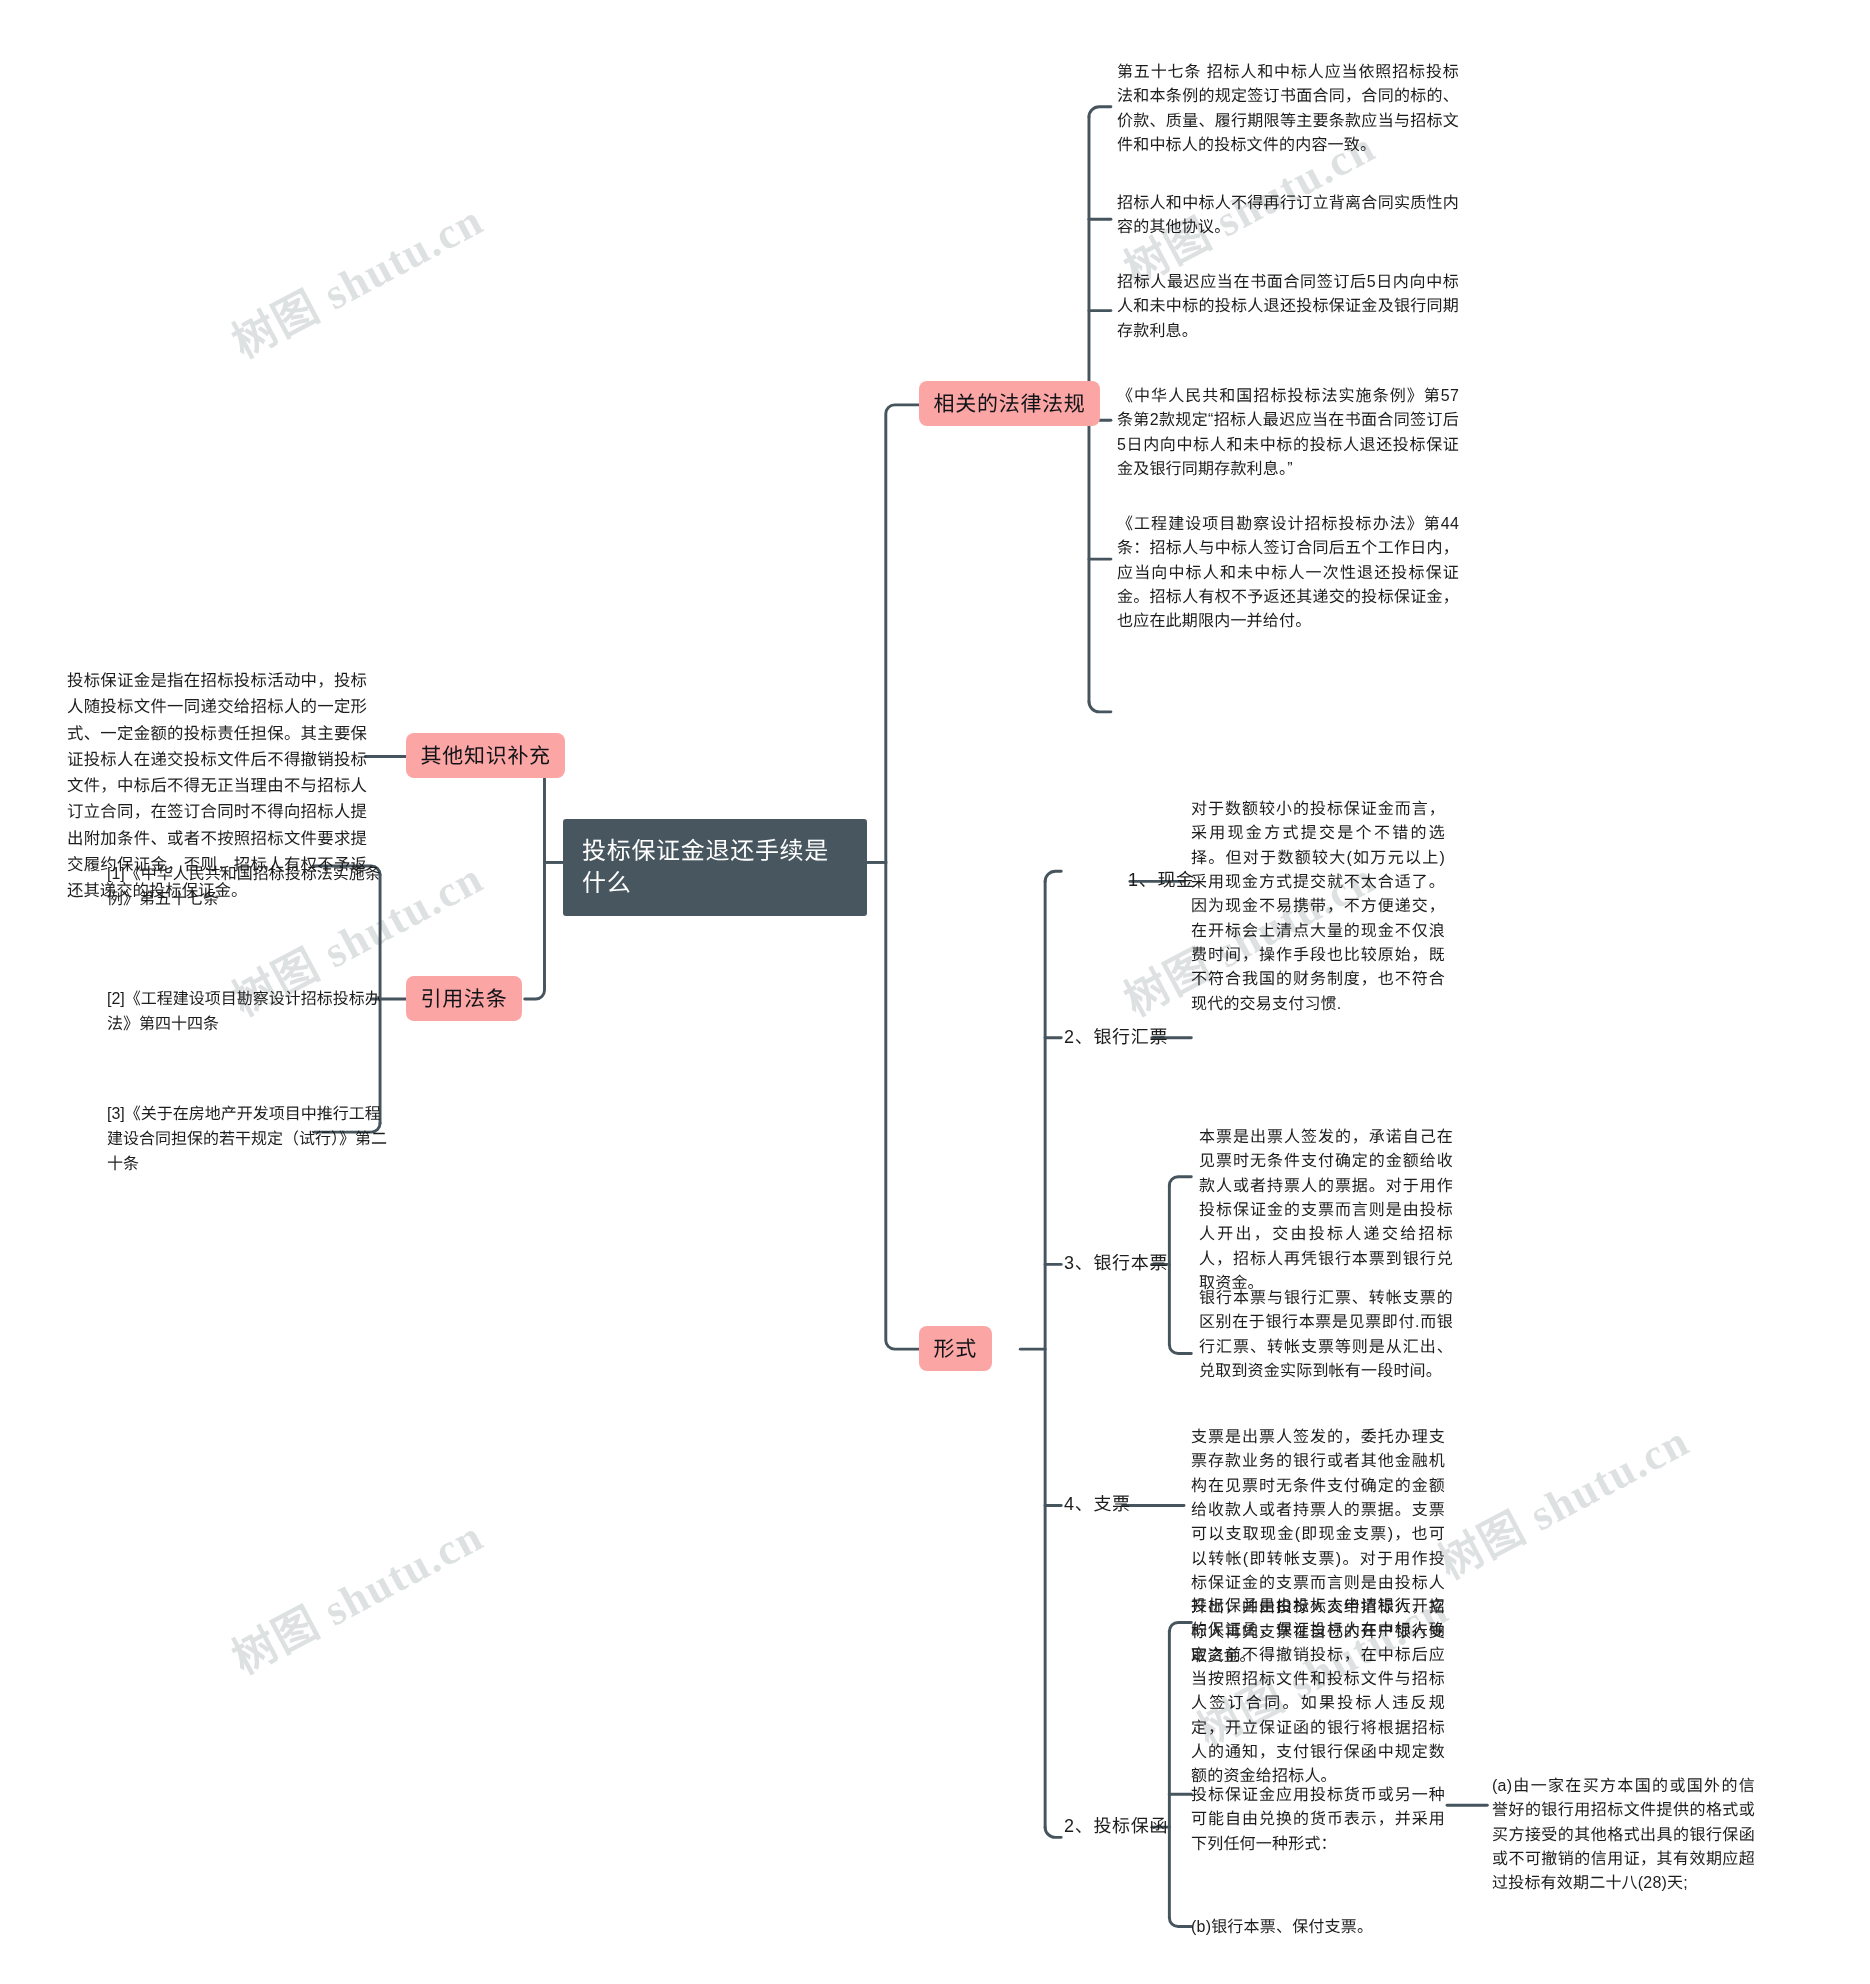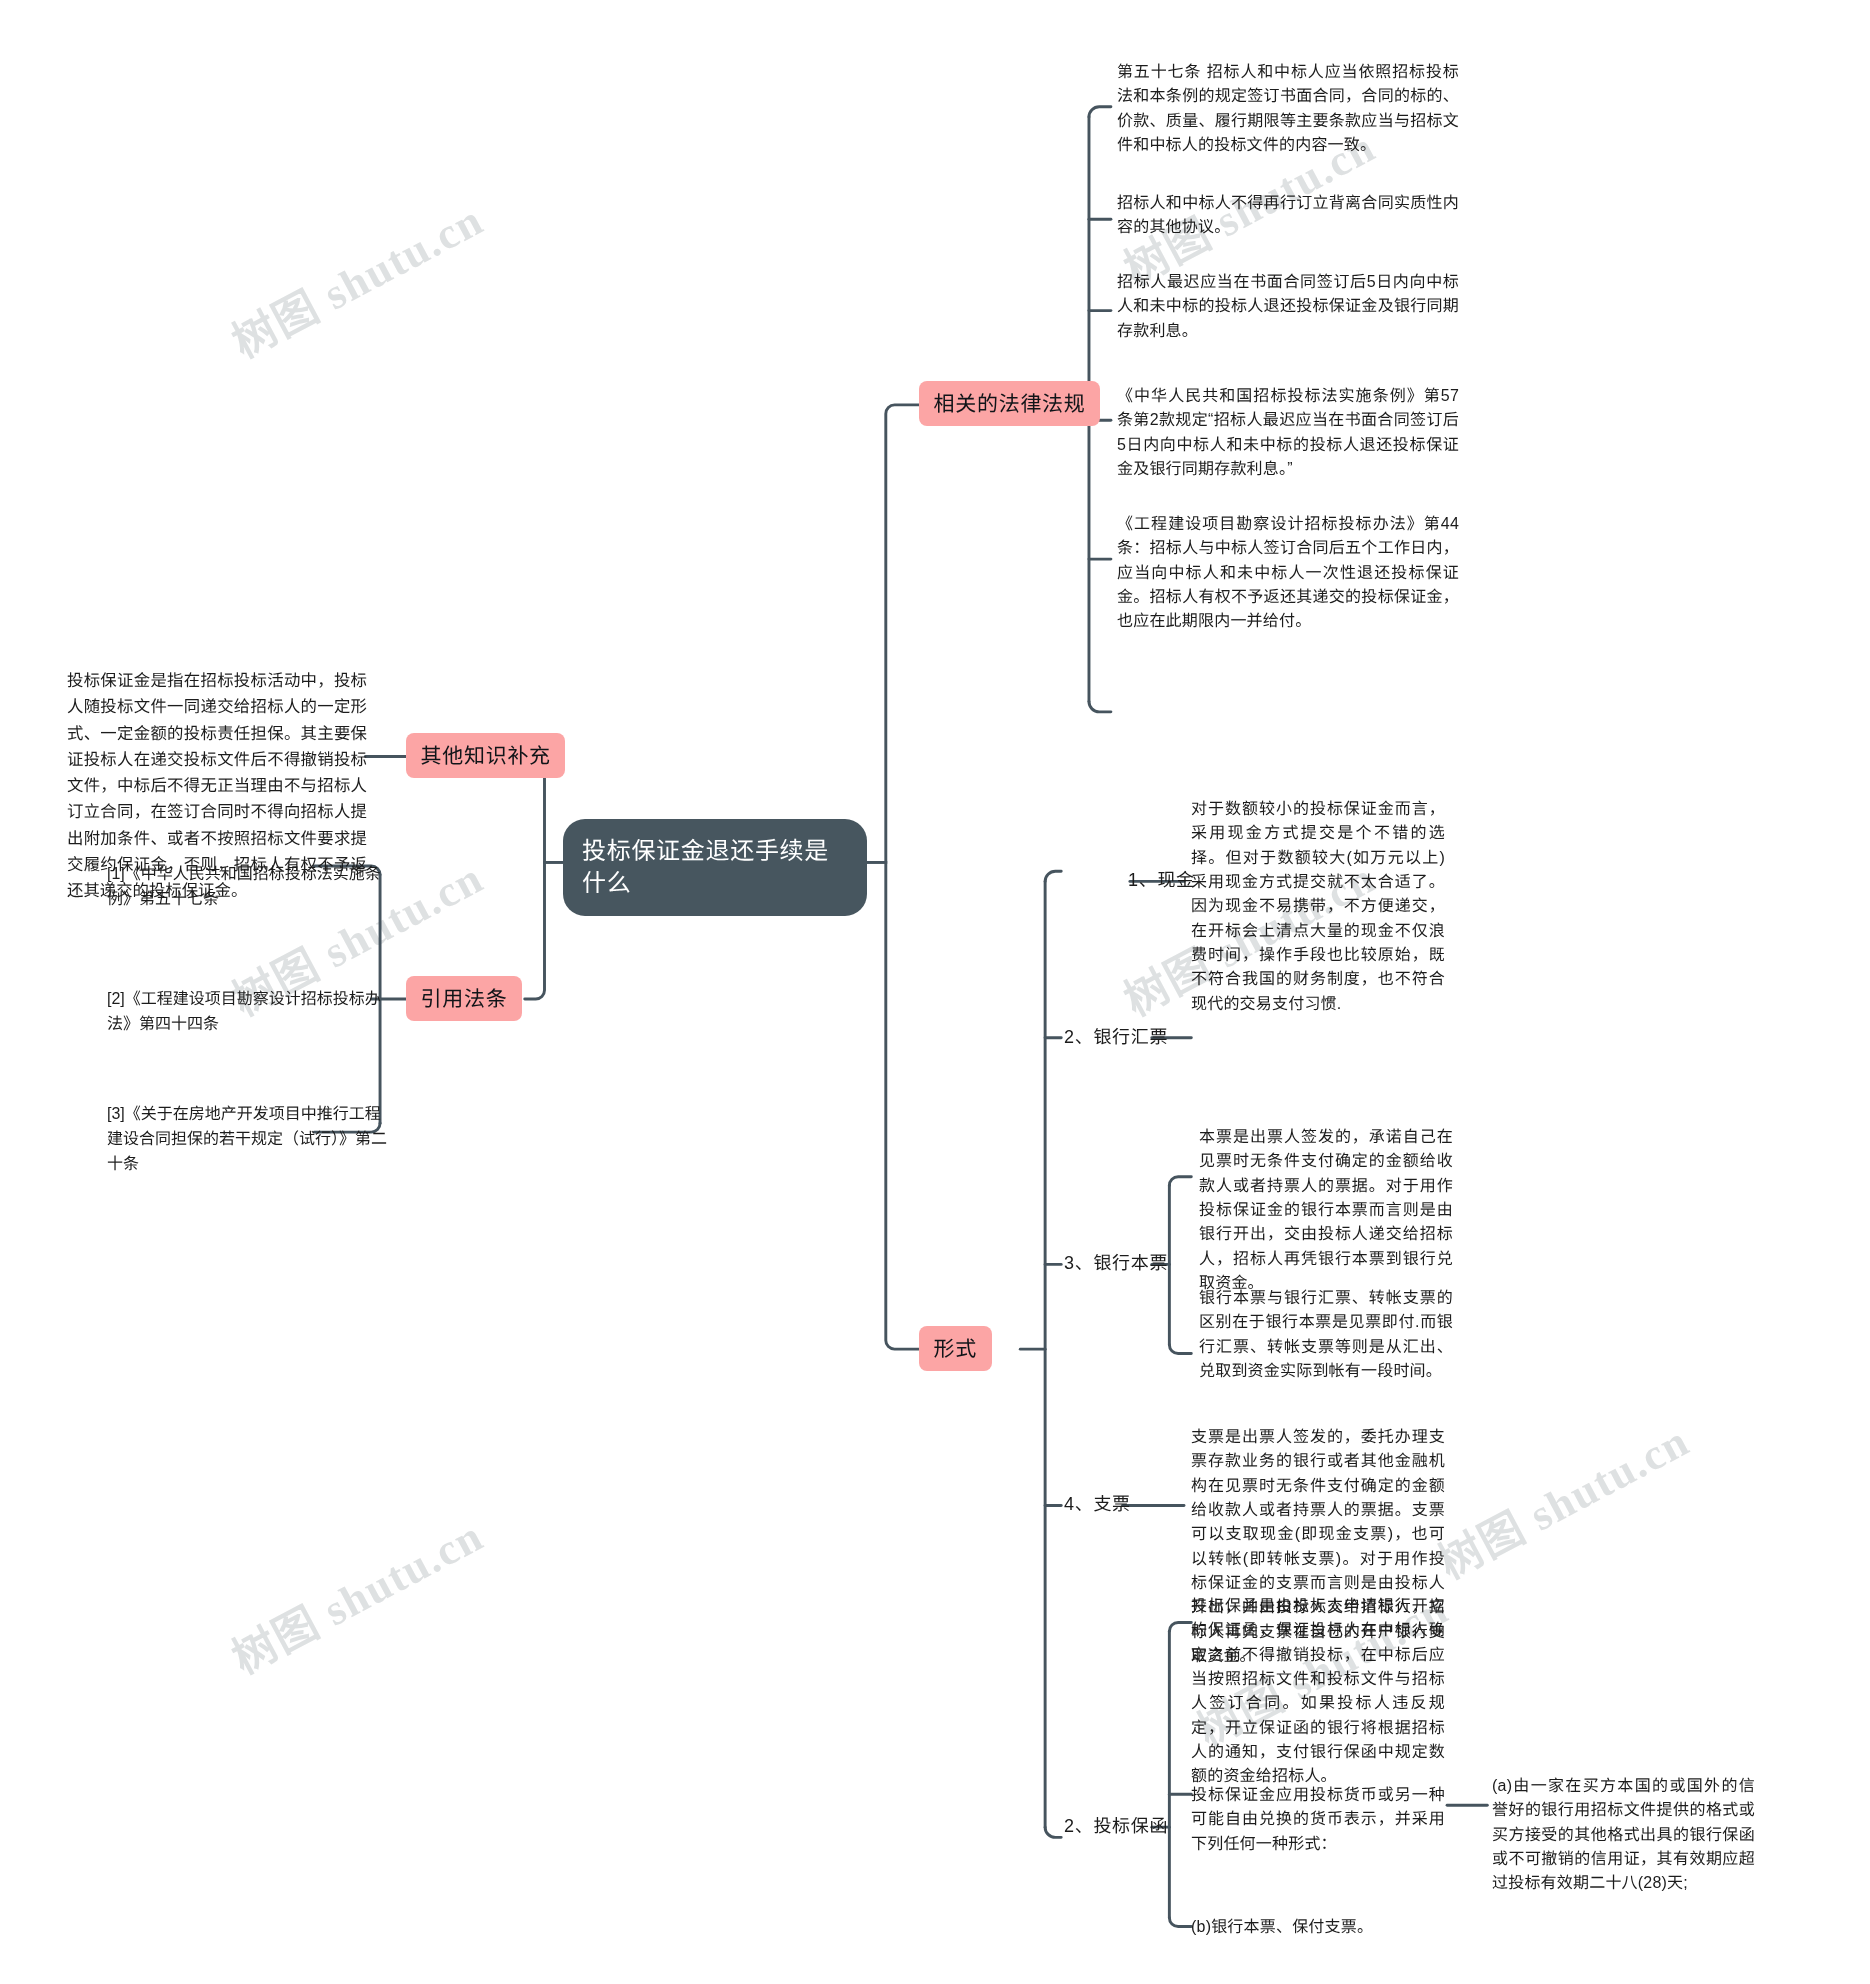--- a/index.html
+++ b/index.html
@@ -44,21 +44,21 @@
     color:#101418;
     font-size:21px;
     line-height:1.25;
     text-align:center;
     padding:9.5px 14.6px;
     white-space:nowrap;
     letter-spacing:0.7px;
   }
   .root{
     background:#47565f;
-    border-radius:22px;
+    border-radius:3px;
     color:#ffffff;
     font-size:24px;
     line-height:1.35;
     padding:16px 19px;
     letter-spacing:0.7px;
     text-align:left;
   }
   .leaf{
     font-size:16px;
     line-height:1.52;
@@ -213,21 +213,21 @@
   </div>
 
   <div class="node label" style="left:1064px;top:1025px;">
     <span>2、银行汇票</span>
   </div>
 
   <div class="node label" style="left:1064px;top:1251px;">
     <span>3、银行本票</span>
   </div>
   <div class="node leaf" style="left:1199px;top:1125px;width:254px;">
-    <span>本票是出票人签发的，承诺自己在见票时无条件支付确定的金额给收款人或者持票人的票据。对于用作投标保证金的银行本票而言则是由银行开出，交由投标人递交给招标人，招标人再凭银行本票到银行兑取资金。</span>
+    <span>本票是出票人签发的，承诺自己在见票时无条件支付确定的金额给收款人或者持票人的票据。对于用作投标保证金的支票而言则是由投标人开出，交由投标人递交给招标人，招标人再凭银行本票到银行兑取资金。</span>
   </div>
   <div class="node leaf" style="left:1199px;top:1286px;width:254px;">
     <span>银行本票与银行汇票、转帐支票的区别在于银行本票是见票即付.而银行汇票、转帐支票等则是从汇出、兑取到资金实际到帐有一段时间。</span>
   </div>
 
   <div class="node label" style="left:1064px;top:1492px;">
     <span>4、支票</span>
   </div>
   <div class="node leaf" style="left:1191px;top:1425px;width:254px;">
     <span>支票是出票人签发的，委托办理支票存款业务的银行或者其他金融机构在见票时无条件支付确定的金额给收款人或者持票人的票据。支票可以支取现金(即现金支票)，也可以转帐(即转帐支票)。对于用作投标保证金的支票而言则是由投标人开出，并由投标人交给招标人，招标人再凭支票在自己的开户银行支取资金。</span>

